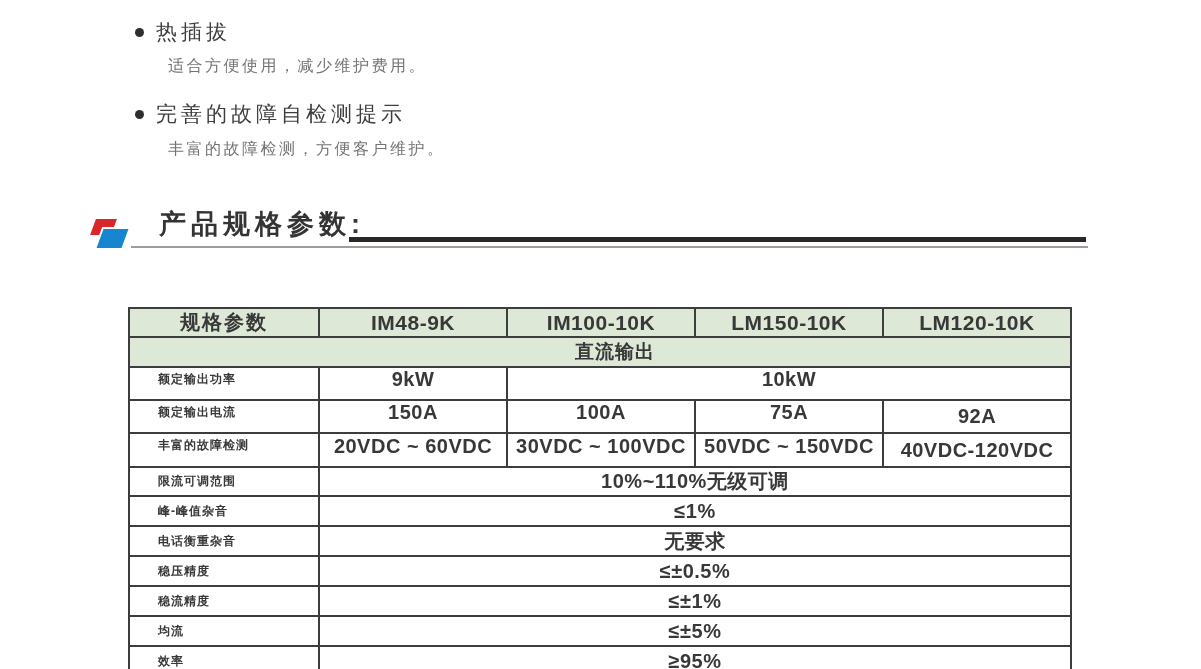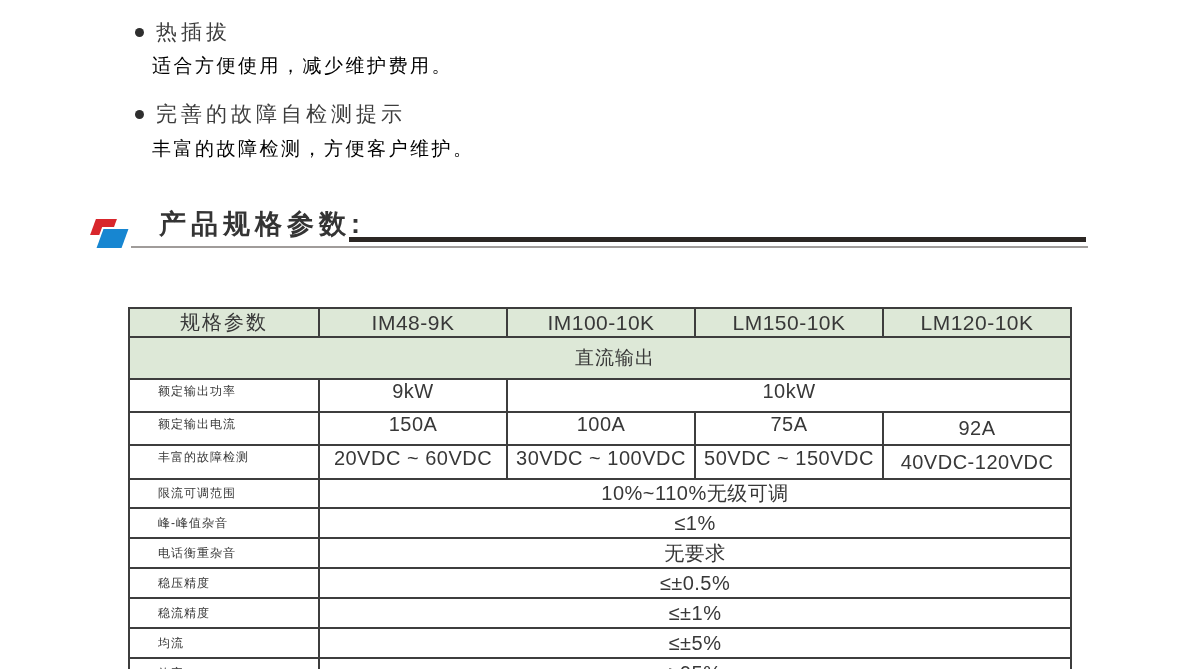--- a/index.html
+++ b/index.html
@@ -19,23 +19,23 @@
     width: 9px; height: 9px; border-radius: 50%;
     background: #2e2e2e; margin-top: 8px; flex: 0 0 9px;
   }
   .feature-title {
     margin-left: 12px;
     font-size: 21px; line-height: 24px;
     letter-spacing: 4px; color: #3d3d3d;
     white-space: nowrap;
   }
   .feature-desc {
-    position: absolute; left: 152px;
-    font-size: 19px; line-height: 20px;
-    letter-spacing: 2.5px; color: #000000;
+    position: absolute; left: 168px;
+    font-size: 16px; line-height: 20px;
+    letter-spacing: 2.5px; color: #737373;
     white-space: nowrap;
   }
   #feature-1 { top: 20px; }
   #feature-desc-1 { top: 56px; }
   #feature-2 { top: 102px; }
   #feature-desc-2 { top: 139px; }
 
   
   .sec-icon-red {
     position: absolute; left: 93px; top: 219px;
@@ -68,24 +68,24 @@
   
   table.spec {
     position: absolute; left: 128px; top: 307px;
     width: 942px;
     border-collapse: collapse; table-layout: fixed;
   }
   table.spec td, table.spec th {
     border: 2px solid #3d3d3d;
     white-space: nowrap;
     color: #383838;
-    font-weight: normal;
+    font-weight: bold;
   }
   tr.h-head  { height: 29px; }
-  tr.h-group { height: 42px; }
+  tr.h-group { height: 30px; }
   tr.h-r0    { height: 32px; }
   tr.h-r1    { height: 30px; }
   tr.h-r2    { height: 34px; }
   tr.h-r3    { height: 29px; }
   tr.h-std   { height: 30px; }
 
   .th-green { background: #dde8d7; text-align: center; vertical-align: middle; }
   .th-param { font-size: 20px; letter-spacing: 2px; }
   .th-model { font-size: 21px; letter-spacing: 0.5px; }
   .group-cell {

